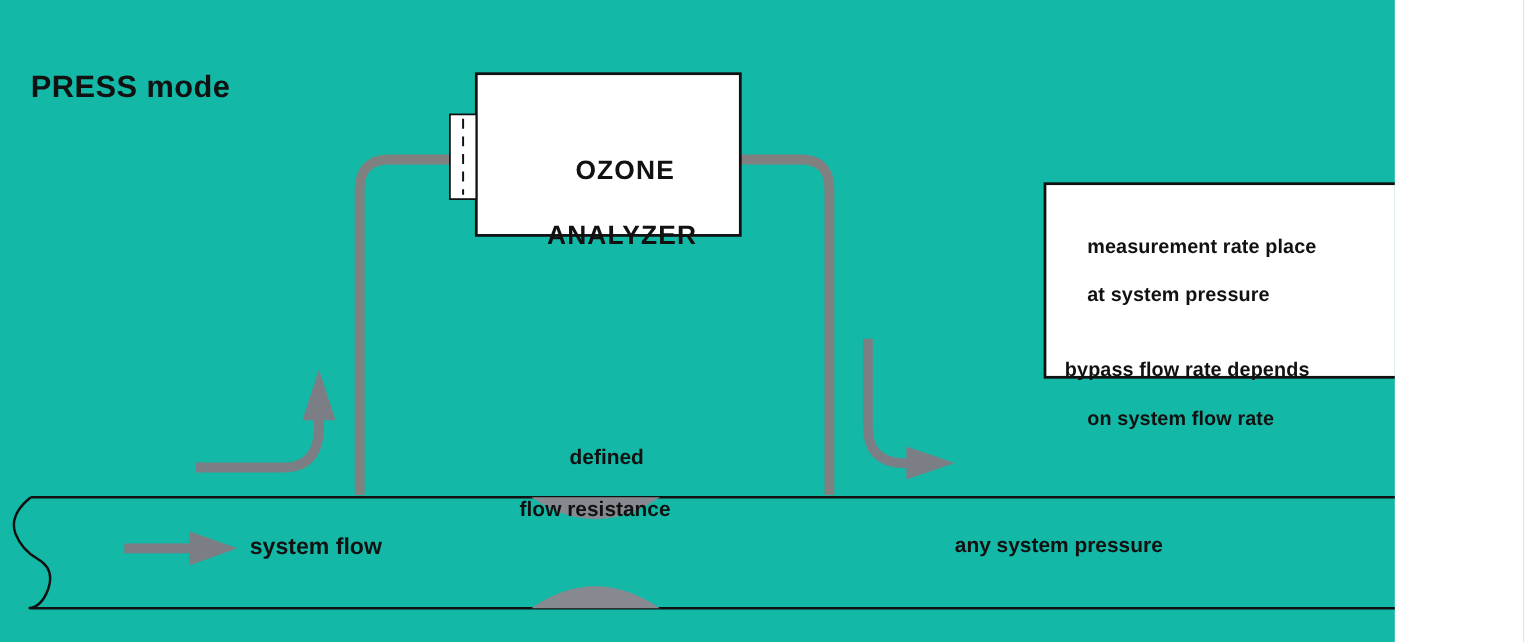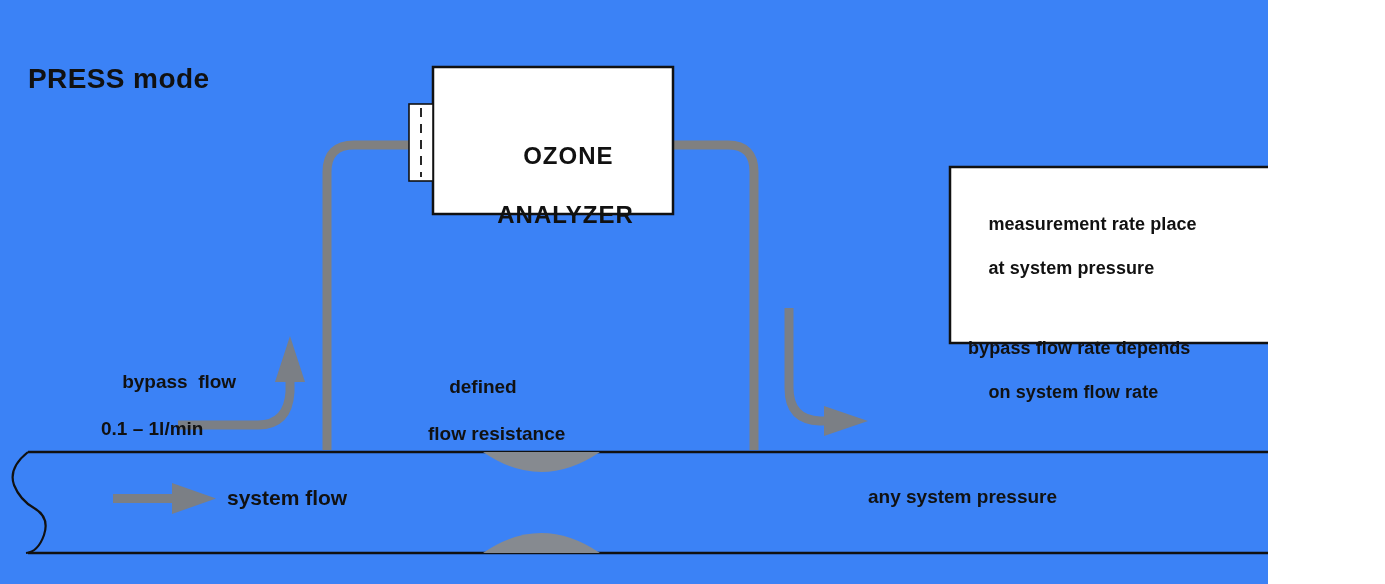--- a/index.html
+++ b/index.html
@@ -7,21 +7,21 @@
     padding: 0;
     background: #ffffff;
   }
   body {
     font-family: "Liberation Sans", sans-serif;
   }
   #diagram {
     position: relative;
     width: 1268px;
     height: 584px;
-    background: #3b82f6;
+    background: #14b8a6;
     overflow: hidden;
   }
   #svg-layer {
     position: absolute;
     left: 0;
     top: 0;
     width: 1385px;
     height: 584px;
   }
   .txt {
@@ -46,32 +46,32 @@
     letter-spacing: 1px;
   }
   #analyzer-label .l2 { display: block; padding-left: 25px; }
   #infobox-text {
     left: 968px;
     top: 192px;
     width: 300px;
     font-size: 18px;
     letter-spacing: 0.1px;
   }
-  #infobox-text .para2 { display: block; margin-top: 36px; }
+  #infobox-text .para2 { display: block; margin-top: 24px; }
   #bypass-flow-label {
     left: 101px;
     top: 347px;
     font-size: 19px;
   }
   #bypass-flow-label .l2 { display: block; }
   #flow-resistance-label {
     left: 428px;
-    top: 352px;
+    top: 382px;
     width: 226px;
-    text-align: left;
+    text-align: center;
     font-size: 19px;
   }
   #flow-resistance-label .l2 { display: block; }
   #system-flow-label {
     left: 227px;
     top: 485px;
     font-size: 21px;
   }
   #system-pressure-label {
     left: 868px;
@@ -132,24 +132,20 @@
     <span class="l2">ANALYZER</span>
   </div>
 
   <div class="txt" id="infobox-text">
     <span>measurement rate place</span><br>
     <span>at system pressure</span>
     <span class="para2">bypass flow rate depends</span>
     <span>on system flow rate</span>
   </div>
 
-  <div class="txt" id="bypass-flow-label">
-    <span>bypass  flow</span>
-    <span class="l2">0.1 – 1l/min</span>
-  </div>
 
   <div class="txt" id="flow-resistance-label">
     <span>defined</span>
     <span class="l2">flow resistance</span>
   </div>
 
   <div class="txt" id="system-flow-label">system flow</div>
 
   <div class="txt" id="system-pressure-label">any system pressure</div>
 

